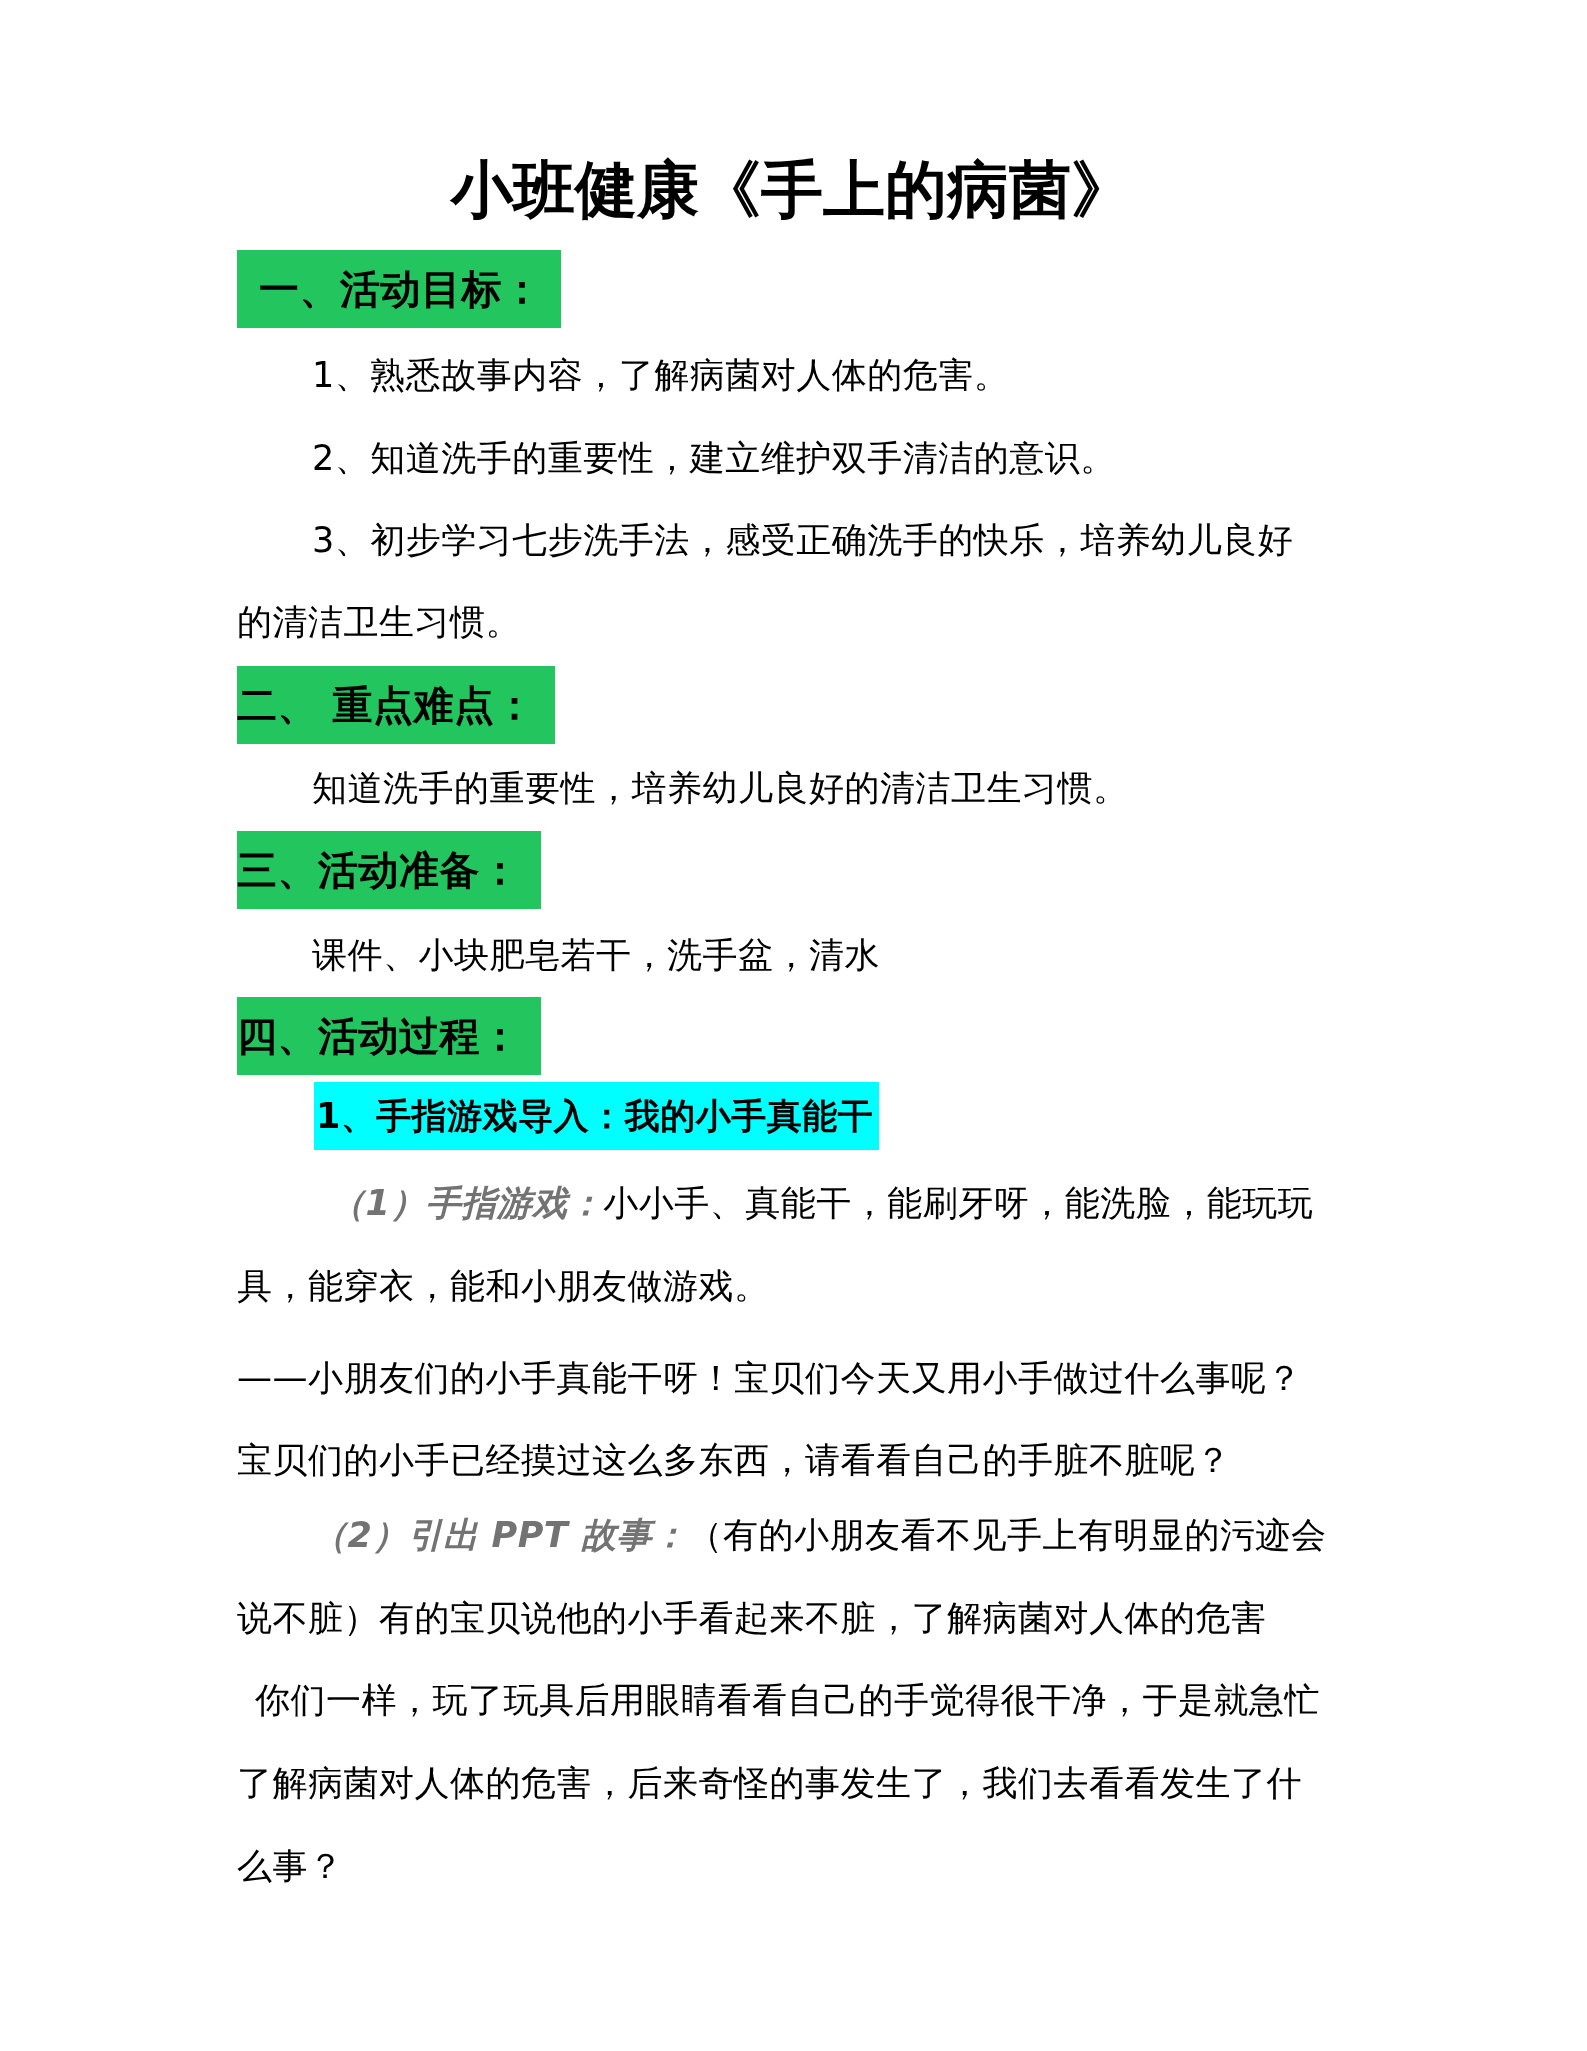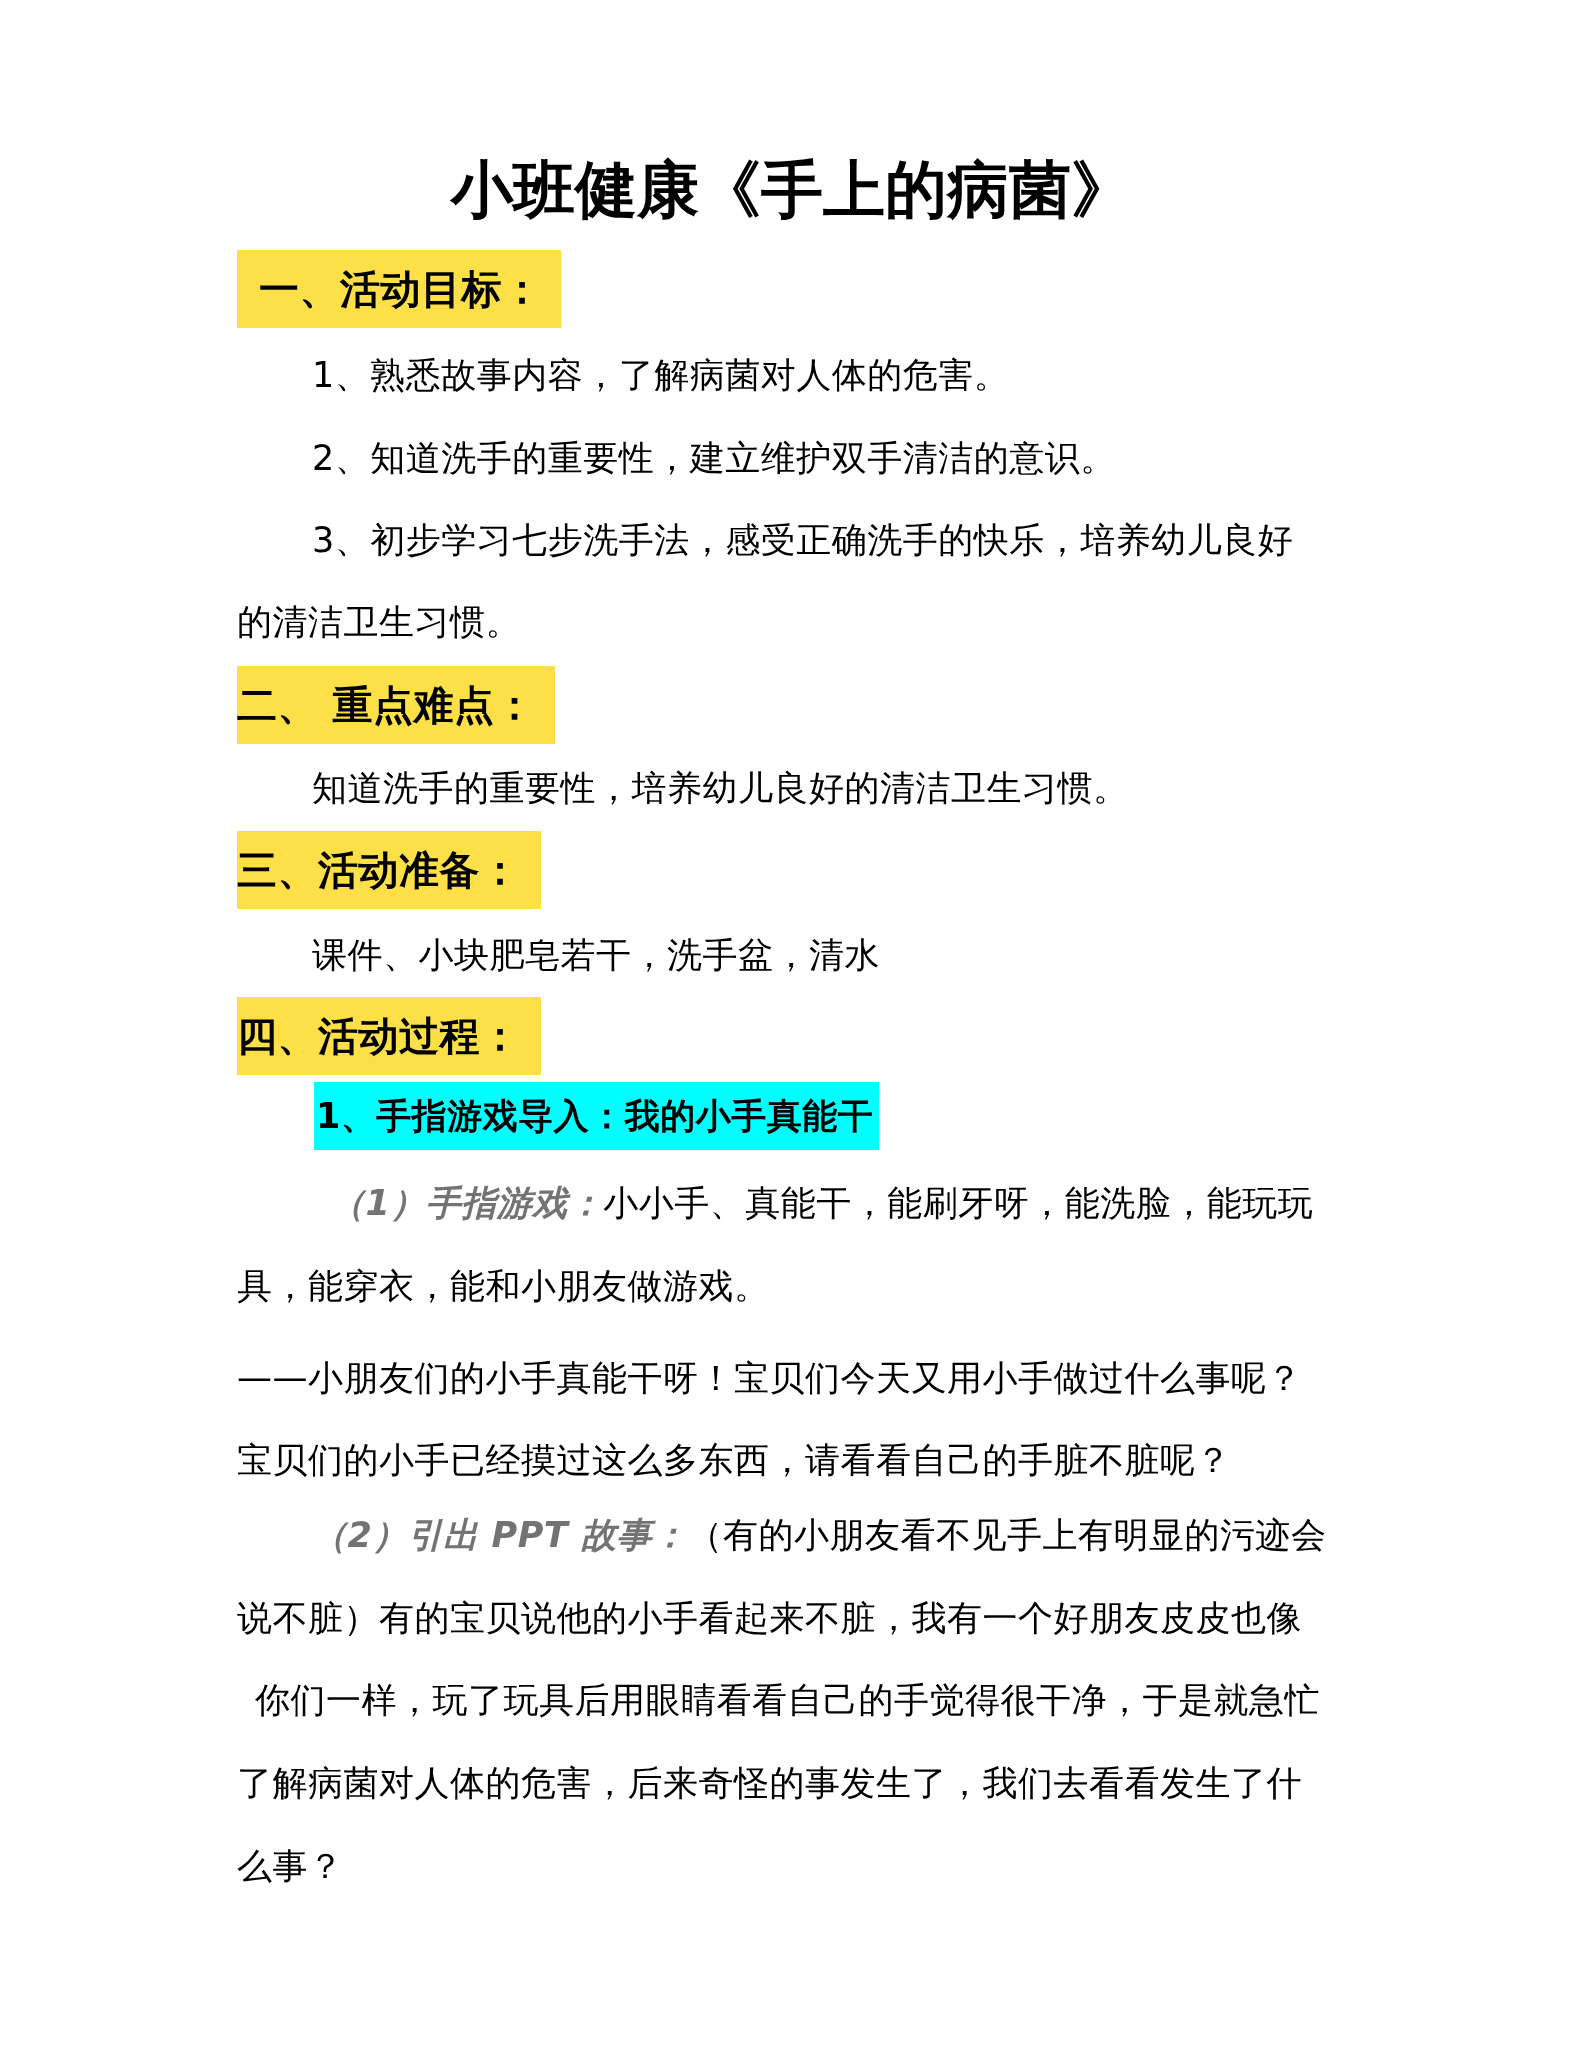--- a/index.html
+++ b/index.html
@@ -4,21 +4,21 @@
 <style>
   html, body { margin: 0; padding: 0; background: #ffffff; }
   body { width: 1587px; height: 2051px; position: relative; overflow: hidden;
          font-family: "DejaVu Sans", "Liberation Sans", sans-serif; color: #000; }
   .page { position: absolute; left: 0; top: 0; width: 1587px; height: 2051px; background: #fff; }
   .title { position: absolute; left: 0; width: 1584px; top: 152px; text-align: center;
            font-size: 62px; font-weight: bold; letter-spacing: 0px; line-height: 76px; }
   .line { position: absolute; left: 237px; width: 1110px; font-size: 35px; line-height: 48px;
           white-space: nowrap; letter-spacing: 0.5px; }
   .indent { left: 312px; }
-  .hl-yellow { background: #fde047; font-weight: bold; font-size: 40px; line-height: 78px;
+  .hl-yellow { background: #22c55e; font-weight: bold; font-size: 40px; line-height: 78px;
                padding: 0 20px 0 0; display: inline-block; }
   .hl-cyan { background: #00FFFF; font-weight: bold; font-size: 35px; line-height: 68px;
              padding: 0 6px 0 2px; display: inline-block; }
   .red-bold { color: #737373; font-weight: bold; font-style: italic; }
   .bold { font-weight: normal; margin-top: 8px; }
 </style>
 </head>
 <body>
 
 <div class="page">
@@ -54,18 +54,18 @@
     <span class="red-bold">（1）手指游戏：</span><span>小小手、真能干，能刷牙呀，能洗脸，能玩玩</span>
   </div>
   <div class="line" style="top:1262px;">具，能穿衣，能和小朋友做游戏。</div>
 
   <div class="line bold" style="top:1346px;">——小朋友们的小手真能干呀！宝贝们今天又用小手做过什么事呢？</div>
   <div class="line bold" style="top:1428px;">宝贝们的小手已经摸过这么多东西，请看看自己的手脏不脏呢？</div>
 
   <div class="line" style="top:1511px;left:312px;">
     <span class="red-bold">（2）引出 PPT 故事：</span><span>（有的小朋友看不见手上有明显的污迹会</span>
   </div>
-  <div class="line" style="top:1594px;">说不脏）有的宝贝说他的小手看起来不脏，我有一个好朋友皮皮也像</div>
+  <div class="line" style="top:1594px;">说不脏）有的宝贝说他的小手看起来不脏，了解病菌对人体的危害</div>
   <div class="line" style="top:1676px;margin-left:18px;">你们一样，玩了玩具后用眼睛看看自己的手觉得很干净，于是就急忙</div>
   <div class="line" style="top:1759px;">了解病菌对人体的危害，后来奇怪的事发生了，我们去看看发生了什</div>
   <div class="line" style="top:1842px;">么事？</div>
 
 </div>
 
 </body></html>

